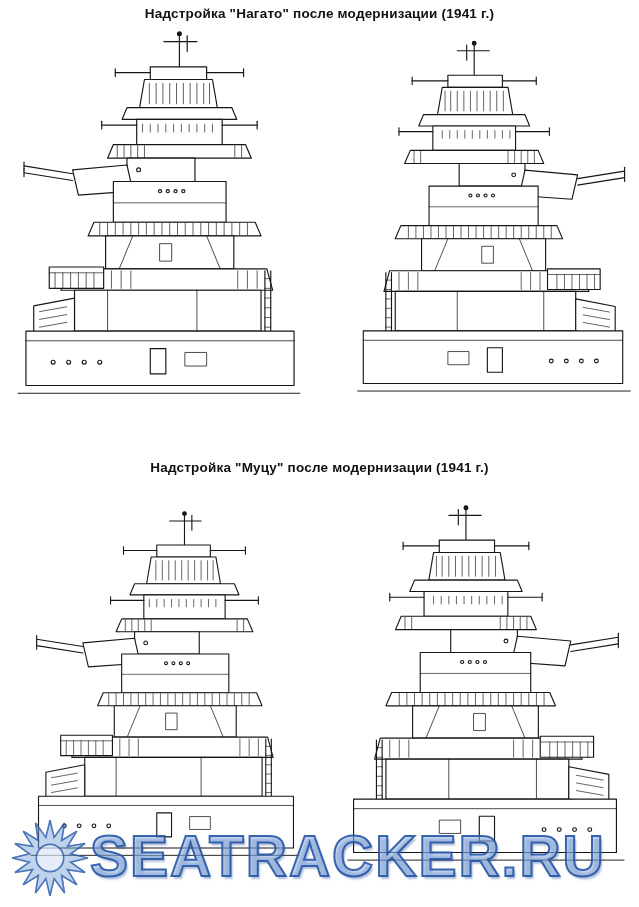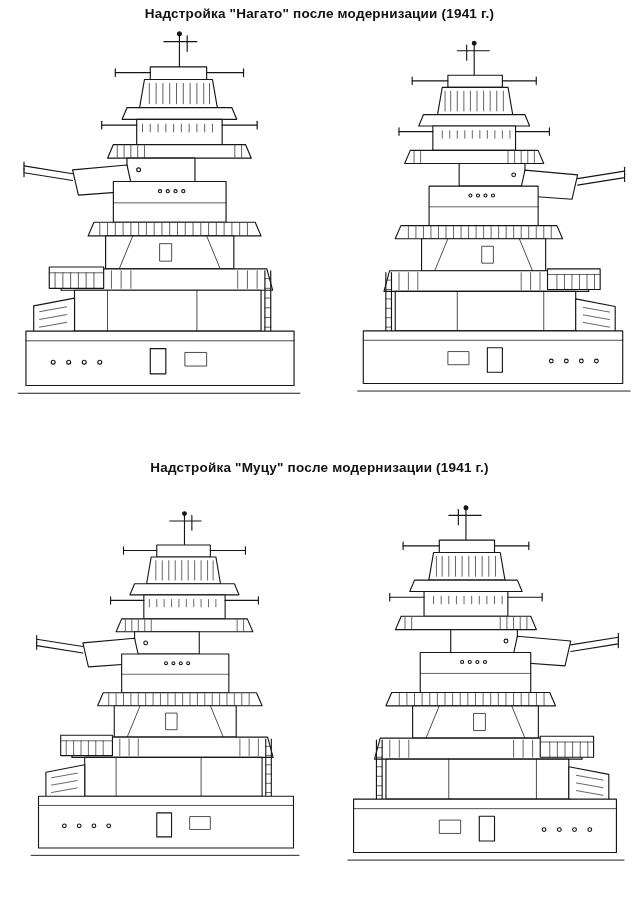--- a/index.html
+++ b/index.html
@@ -159,14 +159,21 @@
       <use href="#pagoda" xlink:href="#pagoda"></use>
     </svg>
   </div>
 
   <div class="figure fig-br">
     <svg viewBox="0 0 300 420">
       <use href="#pagoda" xlink:href="#pagoda" transform="translate(300,0) scale(-1,1)"></use>
     </svg>
   </div>
 
+  <div class="watermark">
+    <svg class="sunburst" viewBox="0 0 76 76">
+      <polygon points="74,38 57.6,41.9 71.3,51.8 54.6,49.1 63.5,63.5 49.1,54.6 51.8,71.3 41.9,57.6 38,74 34.1,57.6 24.2,71.3 26.9,54.6 12.5,63.5 21.4,49.1 4.7,51.8 18.4,41.9 2,38 18.4,34.1 4.7,24.2 21.4,26.9 12.5,12.5 26.9,21.4 24.2,4.7 34.1,18.4 38,2 41.9,18.4 51.8,4.7 49.1,21.4 63.5,12.5 54.6,26.9 71.3,24.2 57.6,34.1" fill="rgba(120,160,215,0.55)" stroke="#2e5fae" stroke-width="1.6"></polygon>
+      <circle cx="38" cy="38" r="13" fill="rgba(255,255,255,0.6)" stroke="#2e5fae" stroke-width="1.6"></circle>
+    </svg>
+    <div class="wm-text">SEATRACKER.RU</div>
+  </div>
 
 </div>
 
 </body></html>

